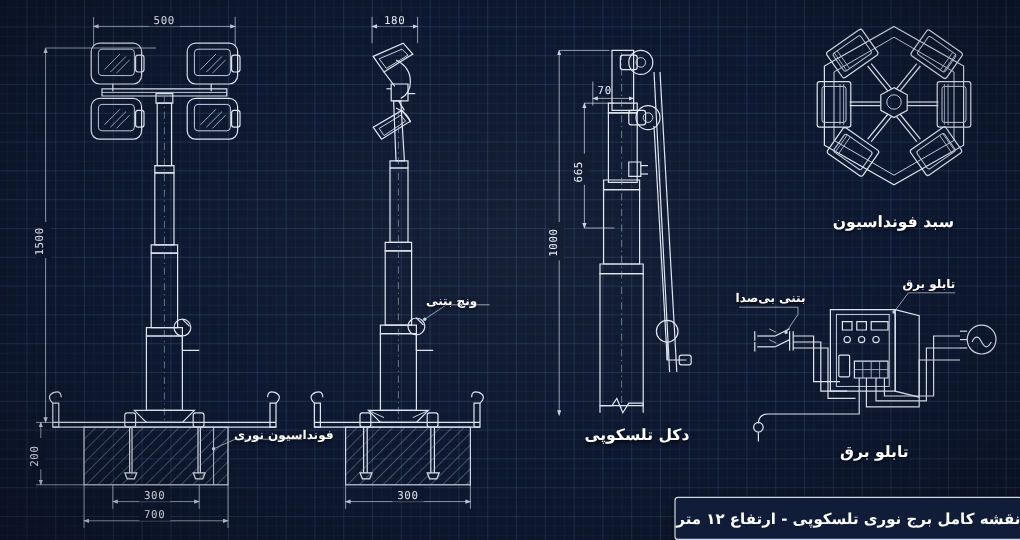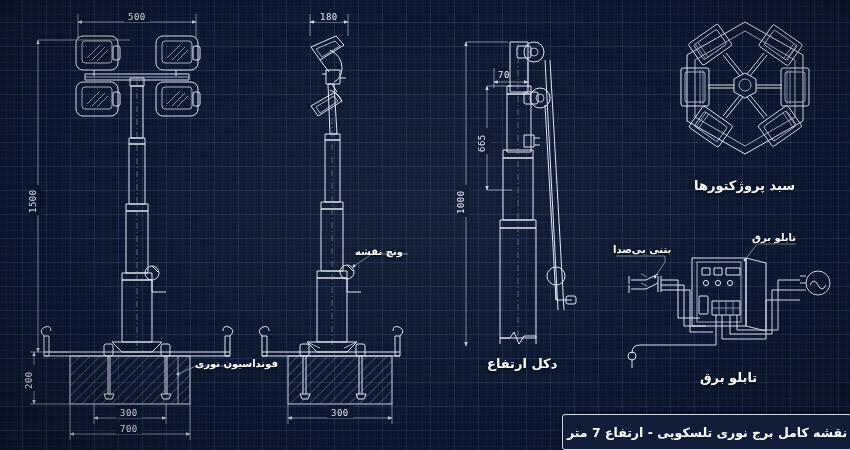--- a/index.html
+++ b/index.html
@@ -486,27 +486,27 @@
       <circle class="ln" cx="632" cy="356" r="4"></circle>
       <line class="ln" x1="632" y1="360" x2="632" y2="368"></line>
     </g>
   </g>
 </svg>
 
 <div id="vig"></div>
 
 <div class="fa-label fa-small" style="left:195px;top:358px;">فونداسیون نوری</div>
 
-<div class="fa-label fa-small" style="left:355px;top:246px;">ونچ نقشه</div>
-
-<div class="fa-label fa-cap" style="left:487px;top:356px;">دکل ارتفاع</div>
-
-<div class="fa-label fa-cap" style="left:694px;top:178px;">سبد پروژکتورها</div>
+<div class="fa-label fa-small" style="left:355px;top:246px;">ونچ بتنی</div>
+
+<div class="fa-label fa-cap" style="left:487px;top:356px;">دکل تلسکوپی</div>
+
+<div class="fa-label fa-cap" style="left:694px;top:178px;">سبد فونداسیون</div>
 
 <div class="fa-label fa-small" style="left:752px;top:232px;">تابلو برق</div>
 
 <div class="fa-label fa-small" style="left:613px;top:244px;">بتنی بی‌صدا</div>
 
 <div class="fa-label fa-cap" style="left:700px;top:370px;">تابلو برق</div>
 
 <div id="banner">
-  <span>نقشه کامل برج نوری تلسکوپی - ارتفاع 7 متر</span>
+  <span>نقشه کامل برج نوری تلسکوپی - ارتفاع ۱۲ متر</span>
 </div>
 
 </body></html>

